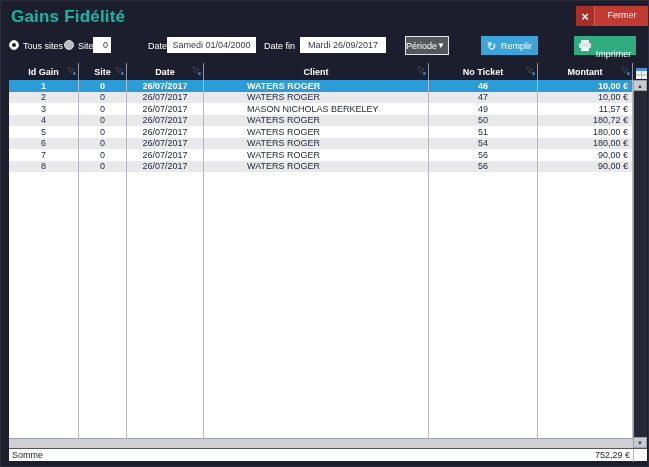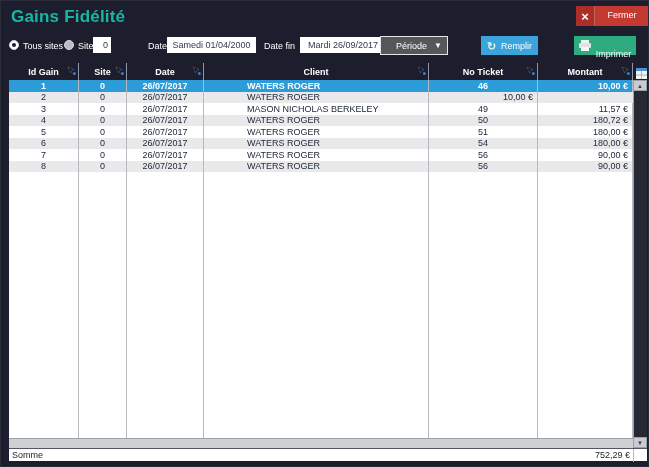--- a/index.html
+++ b/index.html
@@ -18,21 +18,21 @@
   .btn-fermer .lbl { flex:1; color:#fff; font-size:9px; line-height:19px; text-align:center; }
 
   
   .radio { position:absolute; width:10px; height:10px; border-radius:50%; background:#fff; border:1px solid #d6d9dd; display:flex; align-items:center; justify-content:center; cursor:pointer; }
   .radio .dot { width:4px; height:4px; border-radius:50%; background:#1c1e2d; }
   .radio.off { background:#b9bdc3; }
   .tb-label { position:absolute; color:#ffffff; font-size:9px; }
   .tb-input { position:absolute; background:#ffffff; color:#333a4d; font-size:9px; height:16px; line-height:16px; border:none; }
   .site-input { left:92px; top:36px; width:18px; text-align:right; padding-right:3px; }
   .date-input { text-align:center; }
-  .btn-periode { position:absolute; left:379px; top:35px; width:68px; height:19px; background:#54585b; border:1px solid #e3e5e8; display:flex; align-items:center; cursor:pointer;padding-left:8px; }
+  .btn-periode { position:absolute; left:404px; top:35px; width:44px; height:19px; background:#54585b; border:1px solid #e3e5e8; display:flex; align-items:center; cursor:pointer; }
   .btn-periode .lbl { flex:1; text-align:center; color:#fff; font-size:9px; }
   .btn-periode .caret { color:#fff; font-size:8px; margin-right:5px; }
   .btn-remplir { position:absolute; left:480px; top:35px; width:57px; height:19px; background:#3ba4da; display:flex; align-items:center; justify-content:center; gap:5px; cursor:pointer; }
   .btn-remplir .ic { color:#dcf3e4; font-size:11px; font-weight:bold; line-height:10px; }
   .btn-remplir .lbl { color:#fff; font-size:9px; }
   .btn-imprimer { position:absolute; left:573px; top:35px; width:62px; height:19px; background:#2fab80; display:flex; align-items:center; justify-content:center; gap:5px; cursor:pointer; }
   .btn-imprimer .lbl { color:#fff; font-size:9px;margin-top:17px; }
 
   
   .table { position:absolute; left:8px; top:62px; width:638px; height:398px; }
@@ -168,20 +168,21 @@
         <div class="cell">26/07/2017</div>
         <div class="cell l">WATERS ROGER</div>
         <div class="cell">46</div>
         <div class="cell r">10,00 €</div>
       </div>
       <div class="row grid6 alt">
         <div class="cell">2</div>
         <div class="cell">0</div>
         <div class="cell">26/07/2017</div>
         <div class="cell l">WATERS ROGER</div>
+        <div class="cell">47</div>
         <div class="cell r">10,00 €</div>
       </div>
       <div class="row grid6">
         <div class="cell">3</div>
         <div class="cell">0</div>
         <div class="cell">26/07/2017</div>
         <div class="cell l">MASON NICHOLAS BERKELEY</div>
         <div class="cell">49</div>
         <div class="cell r">11,57 €</div>
       </div>

